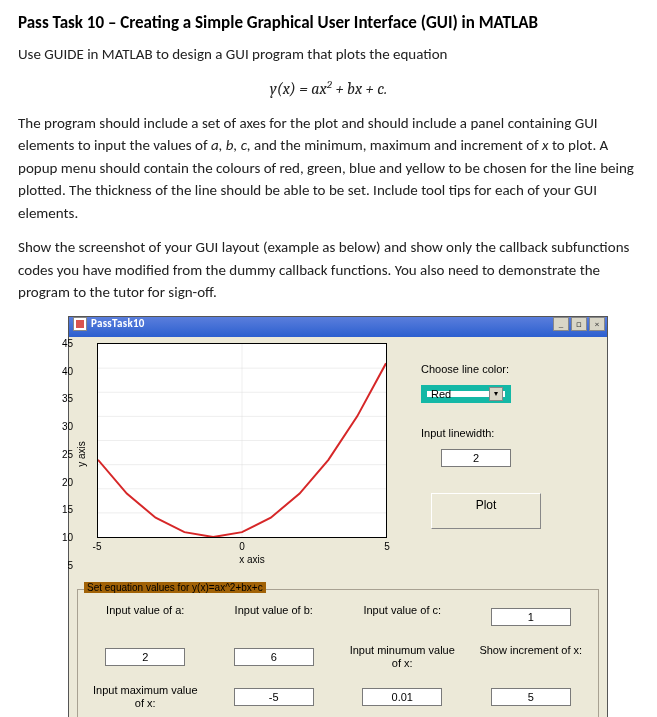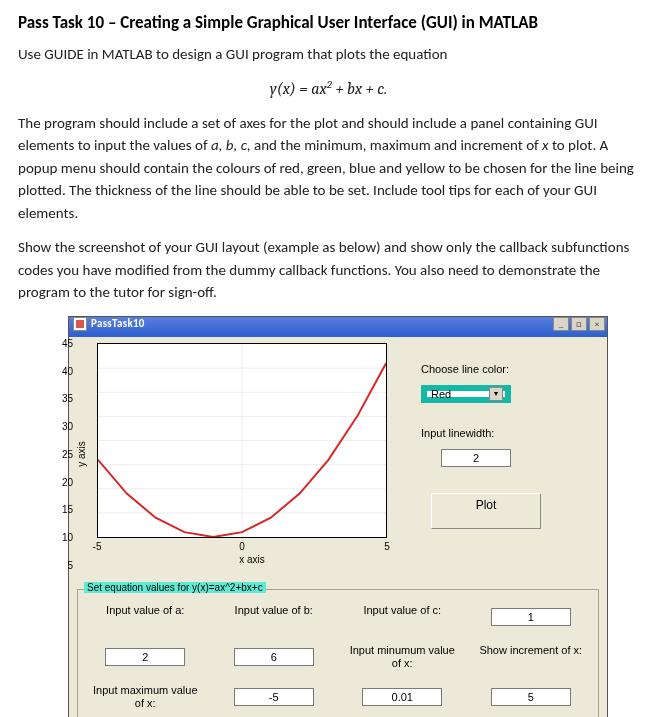--- a/index.html
+++ b/index.html
@@ -164,21 +164,21 @@
 
   .panel {
     margin-top: 24px;
     border: 1px solid #a8a192;
     padding: 14px 12px 12px 12px;
     position: relative;
   }
   .panel-title {
     position: absolute;
     top: -8px; left: 6px;
-    background: #5eead4;
+    background: #a16207;
     padding: 0 3px;
     font-size: 10px;
   }
   .panel-grid {
     display: grid;
     grid-template-columns: repeat(4, 1fr);
     gap: 8px 18px;
     text-align: center;
   }
   .panel-grid .lbl { font-size: 11px; line-height: 1.2; }

